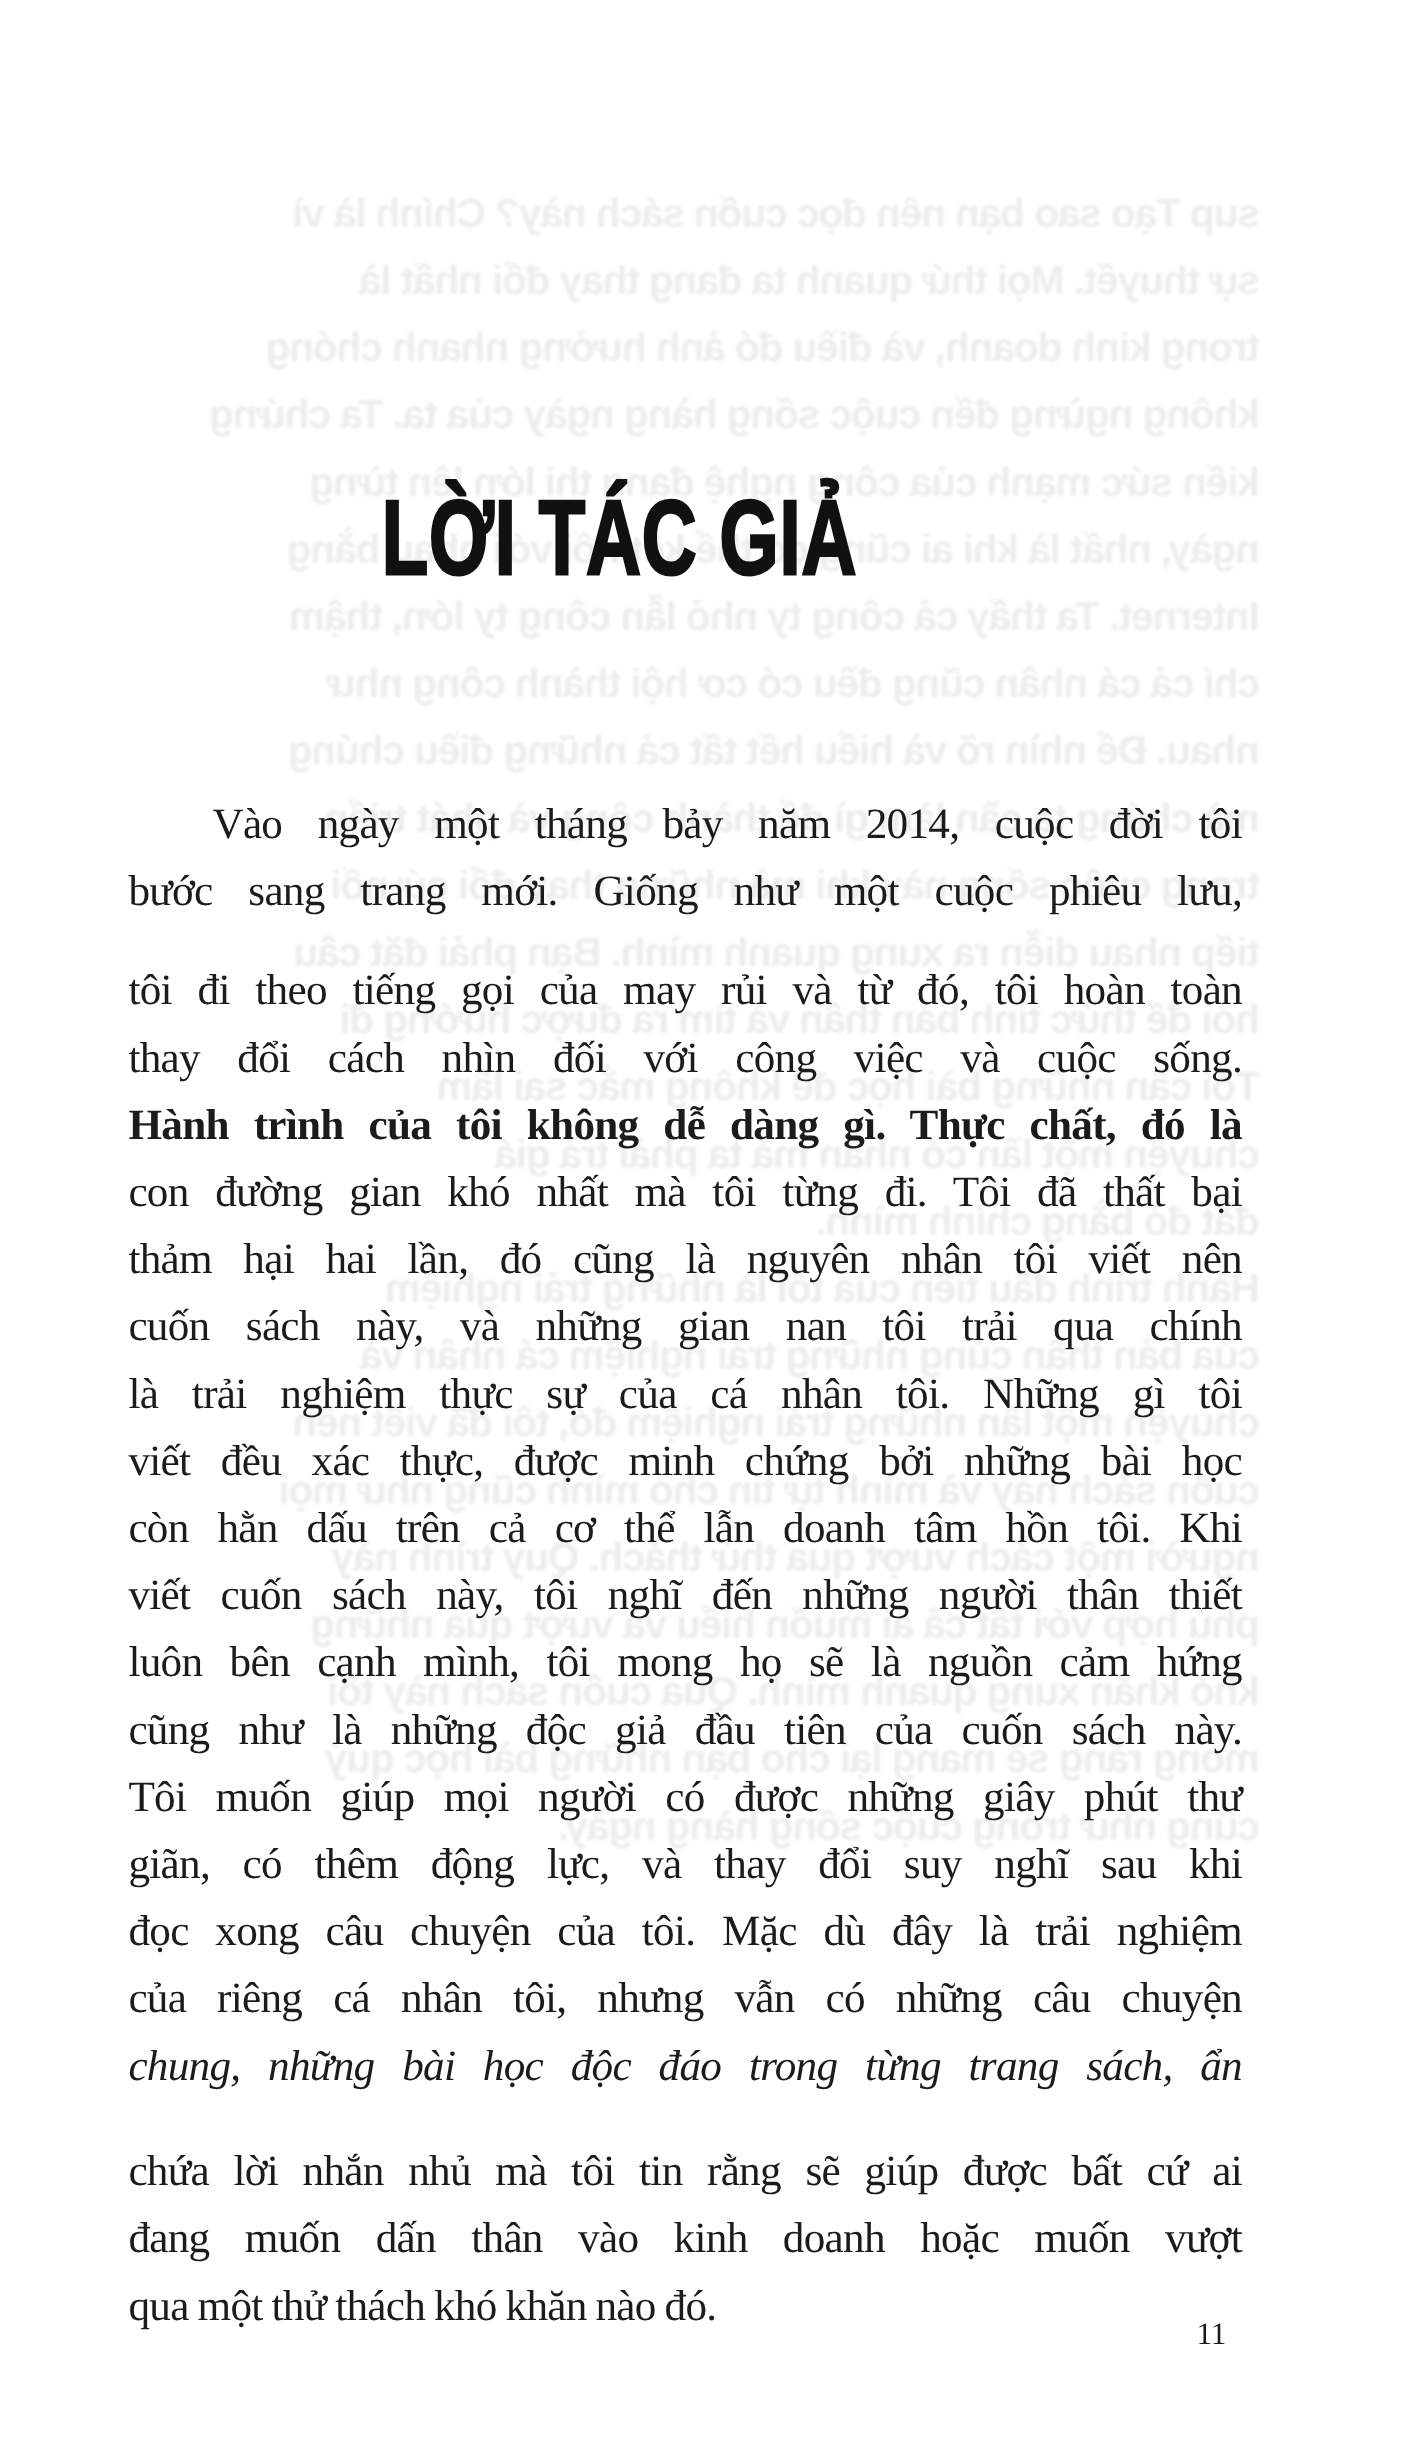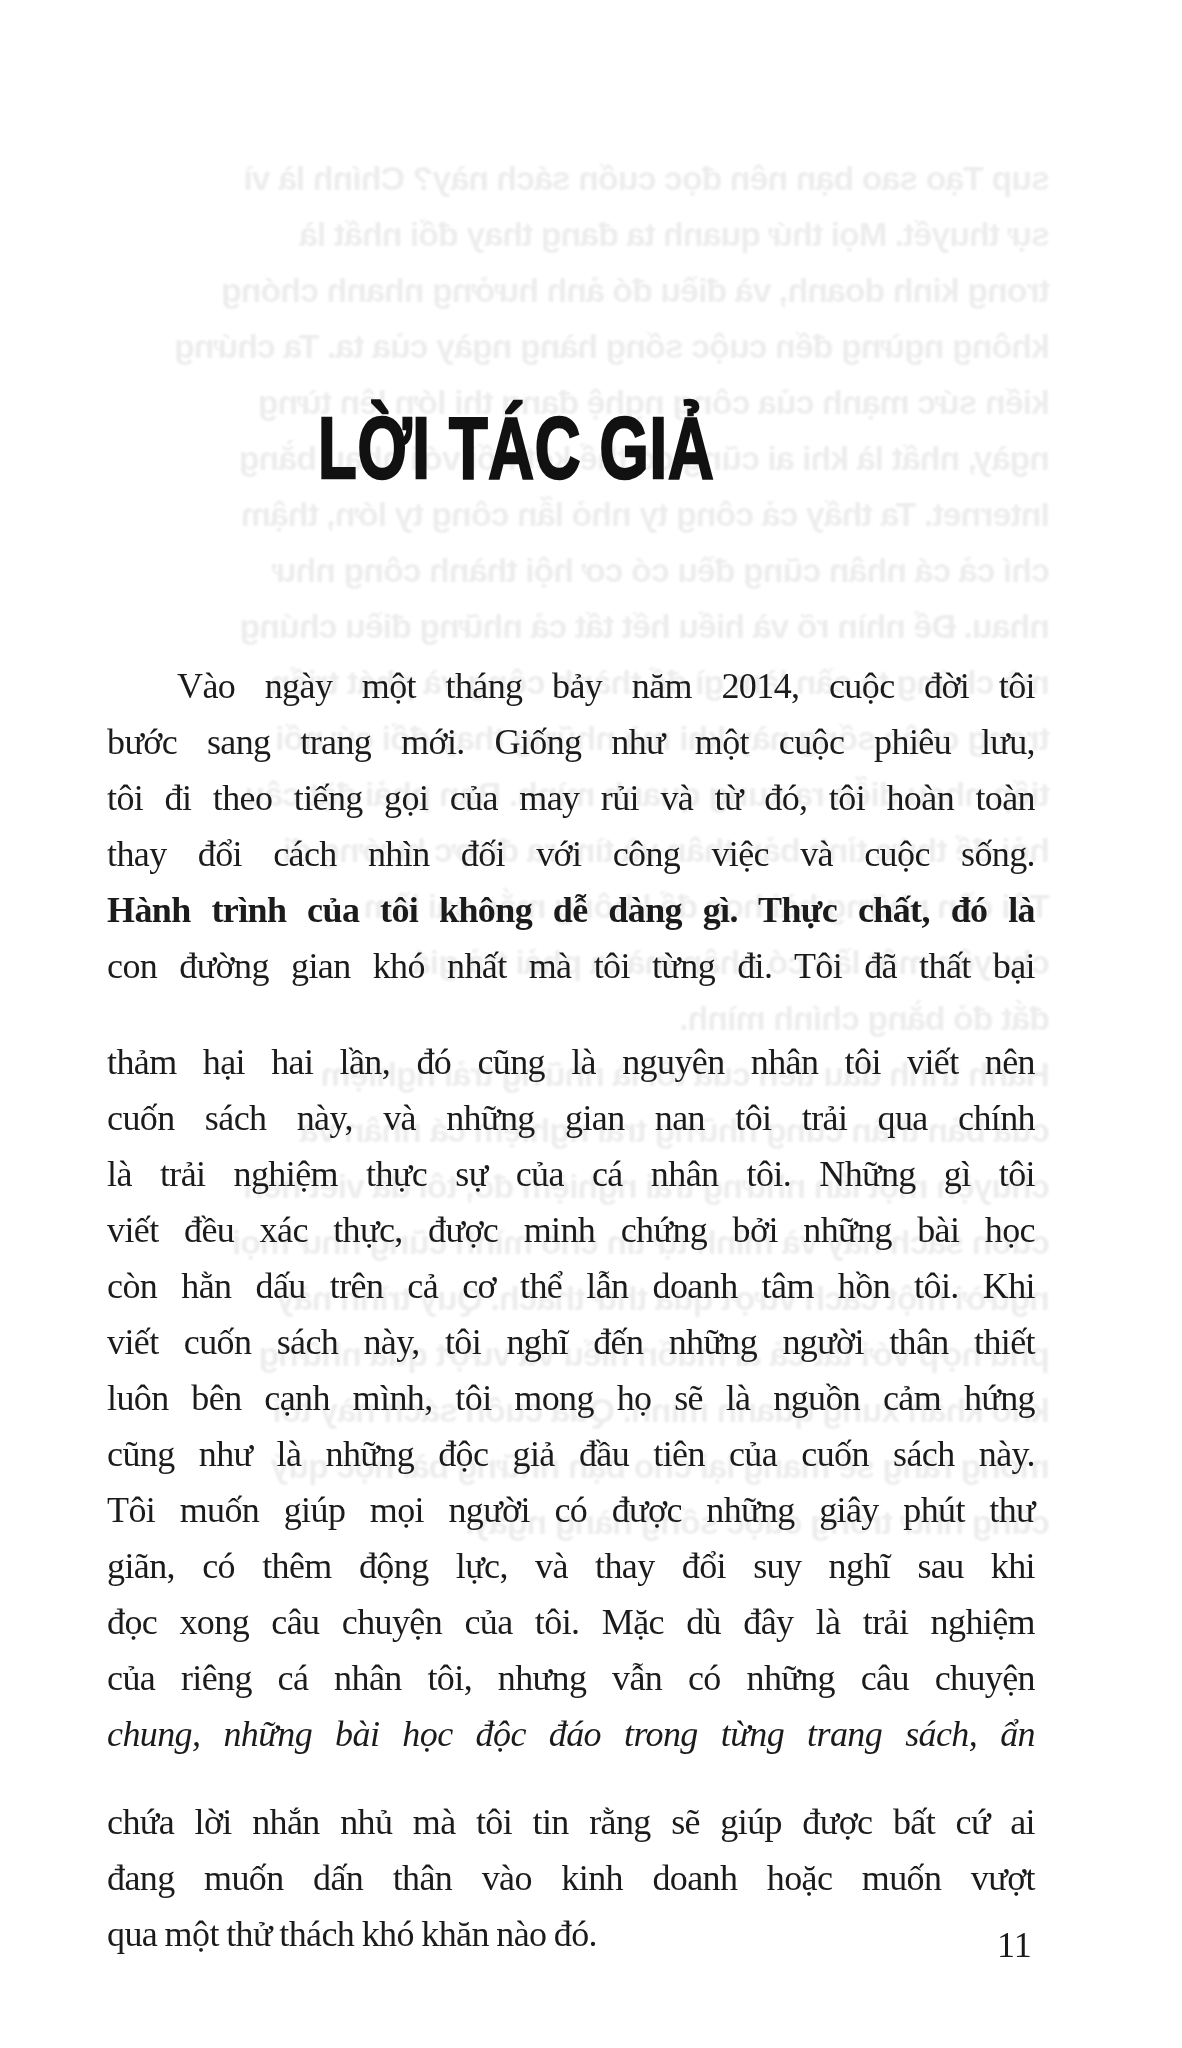--- a/index.html
+++ b/index.html
@@ -38,21 +38,21 @@
   .line {
     display: block; height: 56px; line-height: 56px;
     font-size: 36px; white-space: nowrap;
     text-align: justify; text-align-last: justify;
     letter-spacing: -0.6px; word-spacing: -1px;
   }
   .line.first { text-indent: 70px; }
   .line.last { text-align-last: left; }
   .page-number {
     position: absolute; left: 997px; top: 1925px;
-    font-size: 36px; line-height: 40px; color: #1b1b1b;
+    font-size: 26px; line-height: 40px; color: #1b1b1b;
   }
 </style>
 </head>
 <body>
 
 <div class="bleed">sup Tạo sao bạn nên đọc cuốn sách này? Chính là vì
 sự thuyết. Mọi thứ quanh ta đang thay đổi nhất là
 trong kinh doanh, và điều đó ảnh hưởng nhanh chóng
 không ngừng đến cuộc sống hàng ngày của ta. Ta chứng
 kiến sức mạnh của công nghệ đang thi lớn lên từng
@@ -77,25 +77,25 @@
 mong rằng sẽ mang lại cho bạn những bài học quý
 cũng như trong cuộc sống hàng ngày.</div>
 
 <div class="title">
   <span>LỜI TÁC GIẢ</span>
 </div>
 
 <div class="body">
   <span class="line first" style="white-space: nowrap;">Vào ngày một tháng bảy năm 2014, cuộc đời tôi</span>
   <span class="line" style="white-space: nowrap;">bước sang trang mới. Giống như một cuộc phiêu lưu,</span>
-  <span class="line" style="white-space: nowrap;">tôi đi theo tiếng gọi của may rủi và từ đó, tôi hoàn toàn</span>
+  <span class="line" style="white-space: nowrap; margin-top: 27px;">tôi đi theo tiếng gọi của may rủi và từ đó, tôi hoàn toàn</span>
   <span class="line" style="white-space: nowrap;">thay đổi cách nhìn đối với công việc và cuộc sống.</span>
   <span class="line" style="white-space: nowrap; font-weight: bold;">Hành trình của tôi không dễ dàng gì. Thực chất, đó là</span>
   <span class="line" style="white-space: nowrap;">con đường gian khó nhất mà tôi từng đi. Tôi đã thất bại</span>
-  <span class="line" style="white-space: nowrap; margin-top: 40px;">thảm hại hai lần, đó cũng là nguyên nhân tôi viết nên</span>
+  <span class="line" style="white-space: nowrap;">thảm hại hai lần, đó cũng là nguyên nhân tôi viết nên</span>
   <span class="line" style="white-space: nowrap;">cuốn sách này, và những gian nan tôi trải qua chính</span>
   <span class="line" style="white-space: nowrap;">là trải nghiệm thực sự của cá nhân tôi. Những gì tôi</span>
   <span class="line" style="white-space: nowrap;">viết đều xác thực, được minh chứng bởi những bài học</span>
   <span class="line" style="white-space: nowrap;">còn hằn dấu trên cả cơ thể lẫn doanh tâm hồn tôi. Khi</span>
   <span class="line" style="white-space: nowrap;">viết cuốn sách này, tôi nghĩ đến những người thân thiết</span>
   <span class="line" style="white-space: nowrap;">luôn bên cạnh mình, tôi mong họ sẽ là nguồn cảm hứng</span>
   <span class="line" style="white-space: nowrap;">cũng như là những độc giả đầu tiên của cuốn sách này.</span>
   <span class="line" style="white-space: nowrap;">Tôi muốn giúp mọi người có được những giây phút thư</span>
   <span class="line" style="white-space: nowrap;">giãn, có thêm động lực, và thay đổi suy nghĩ sau khi</span>
   <span class="line" style="white-space: nowrap;">đọc xong câu chuyện của tôi. Mặc dù đây là trải nghiệm</span>

